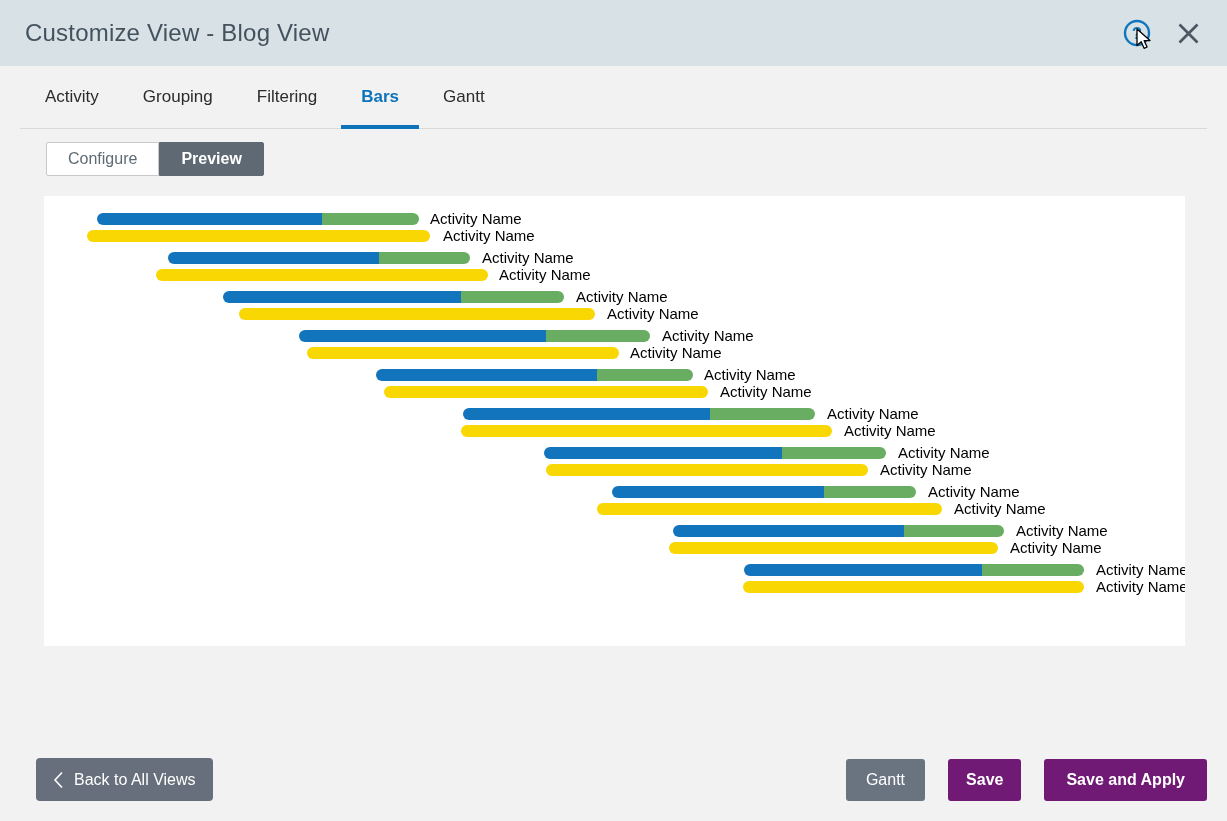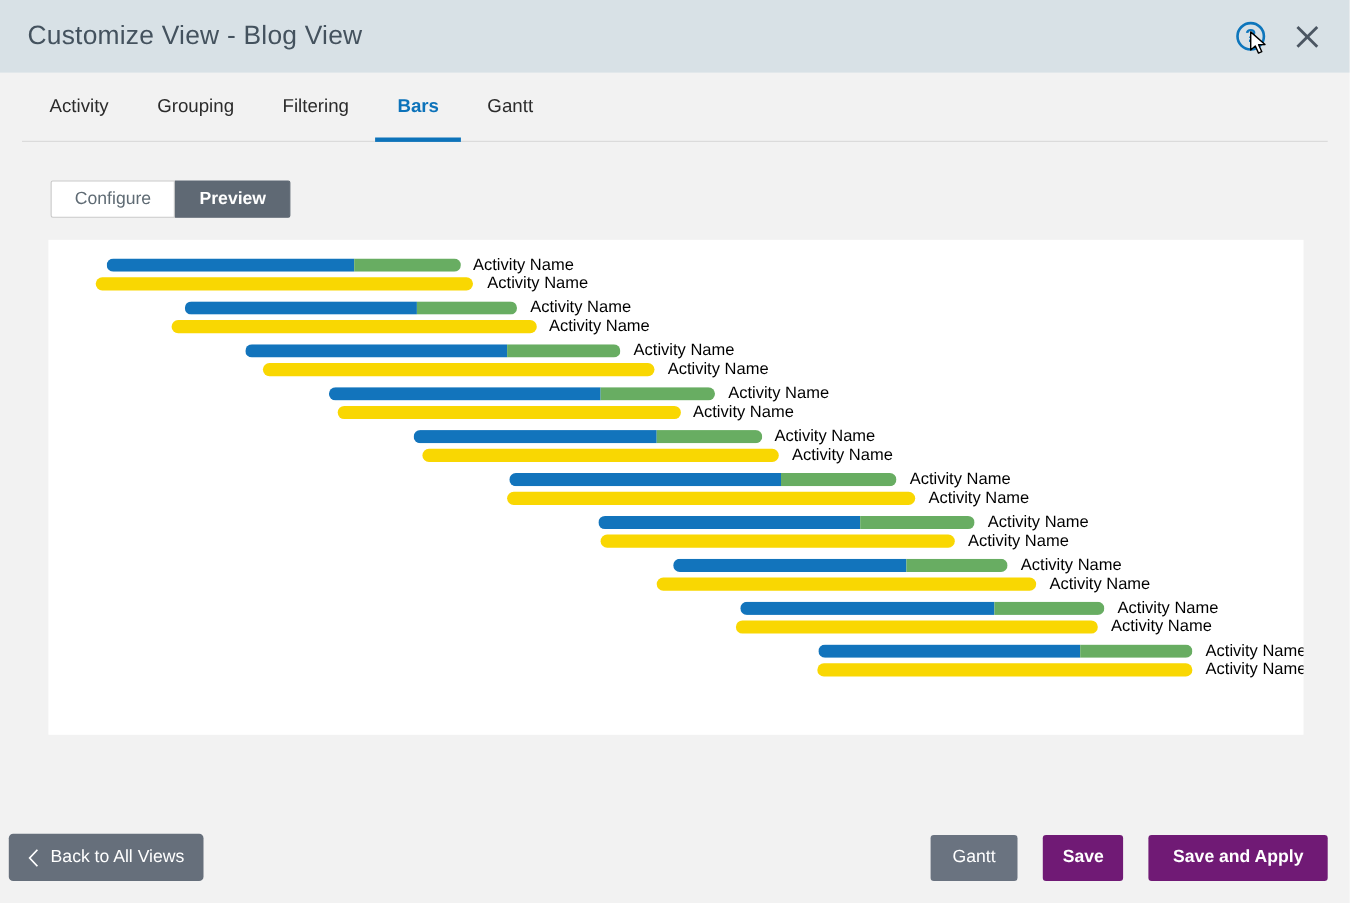--- a/index.html
+++ b/index.html
@@ -31,21 +31,21 @@
   }
   .tab {
     padding:0 20px; display:flex; align-items:center; position:relative;
     font-size:17px; color:#2b2b2b; cursor:pointer; background:transparent; border:none;
   }
   .tab.active { color:#0d73ba; font-weight:bold; }
   .tab.active::after {
     content:""; position:absolute; left:0; right:0; bottom:-1px; height:4px; background:#0d73ba;
   }
   
-  .mode-toggle { margin:35px 0 0 46px; display:inline-flex; }
+  .mode-toggle { margin:13px 0 0 46px; display:inline-flex; }
   .seg-btn {
     height:34px; font-size:16px; padding:0 21px; cursor:pointer;
     display:flex; align-items:center; font-family:inherit;
   }
   .seg-btn.configure {
     background:#ffffff; border:1px solid #c9c9c9; color:#5f6b74; border-radius:2px 0 0 2px;
   }
   .seg-btn.preview {
     background:#5f6974; border:1px solid #5f6974; color:#ffffff; font-weight:bold;
     border-radius:0 2px 2px 0;
@@ -57,21 +57,21 @@
   }
   .gbar { position:absolute; height:12px; border-radius:6px; overflow:hidden; display:flex; }
   .gbar .seg-b { height:100%; }
   .gbar .seg-g { height:100%; }
   .ybar { position:absolute; height:12px; border-radius:6px; }
   .bar-label {
     position:absolute; font-size:15px; line-height:18px; color:#000; white-space:nowrap;
   }
   
   .footer {
-    position:absolute; left:8px; right:20px; bottom:20px;
+    position:absolute; left:36px; right:20px; bottom:20px;
     display:flex; align-items:center;
   }
   .btn {
     border:none; cursor:pointer; color:#fff; font-size:16px; font-family:inherit;
     display:flex; align-items:center; justify-content:center;
   }
   .btn-back { background:#666f7b; height:43px; padding:0 17px; border-radius:4px; gap:10px; }
   .footer-spacer { flex:1; }
   .footer-right { display:flex; gap:23px; align-items:center; }
   .btn-cancel { background:#6a7380; height:42px; padding:0 20px; border-radius:3px; }

